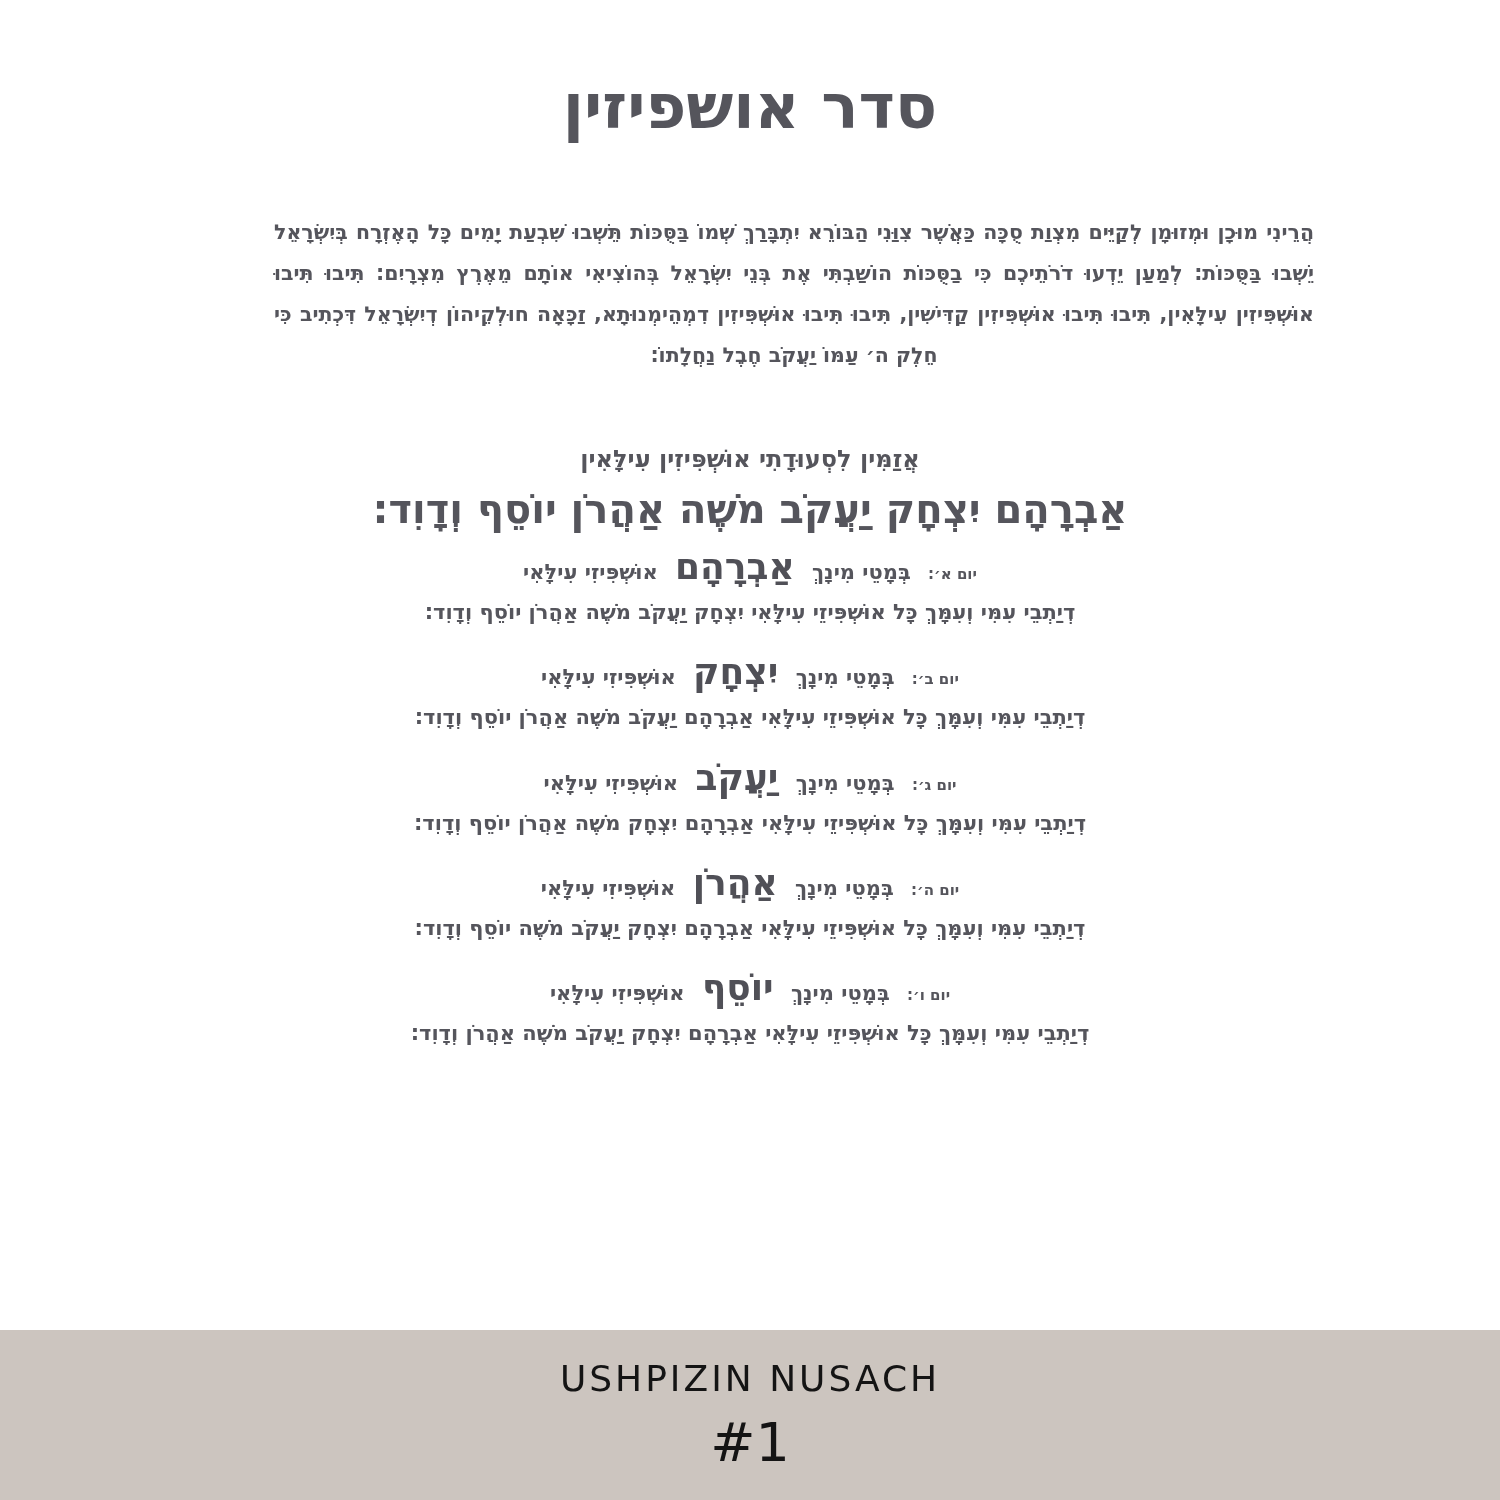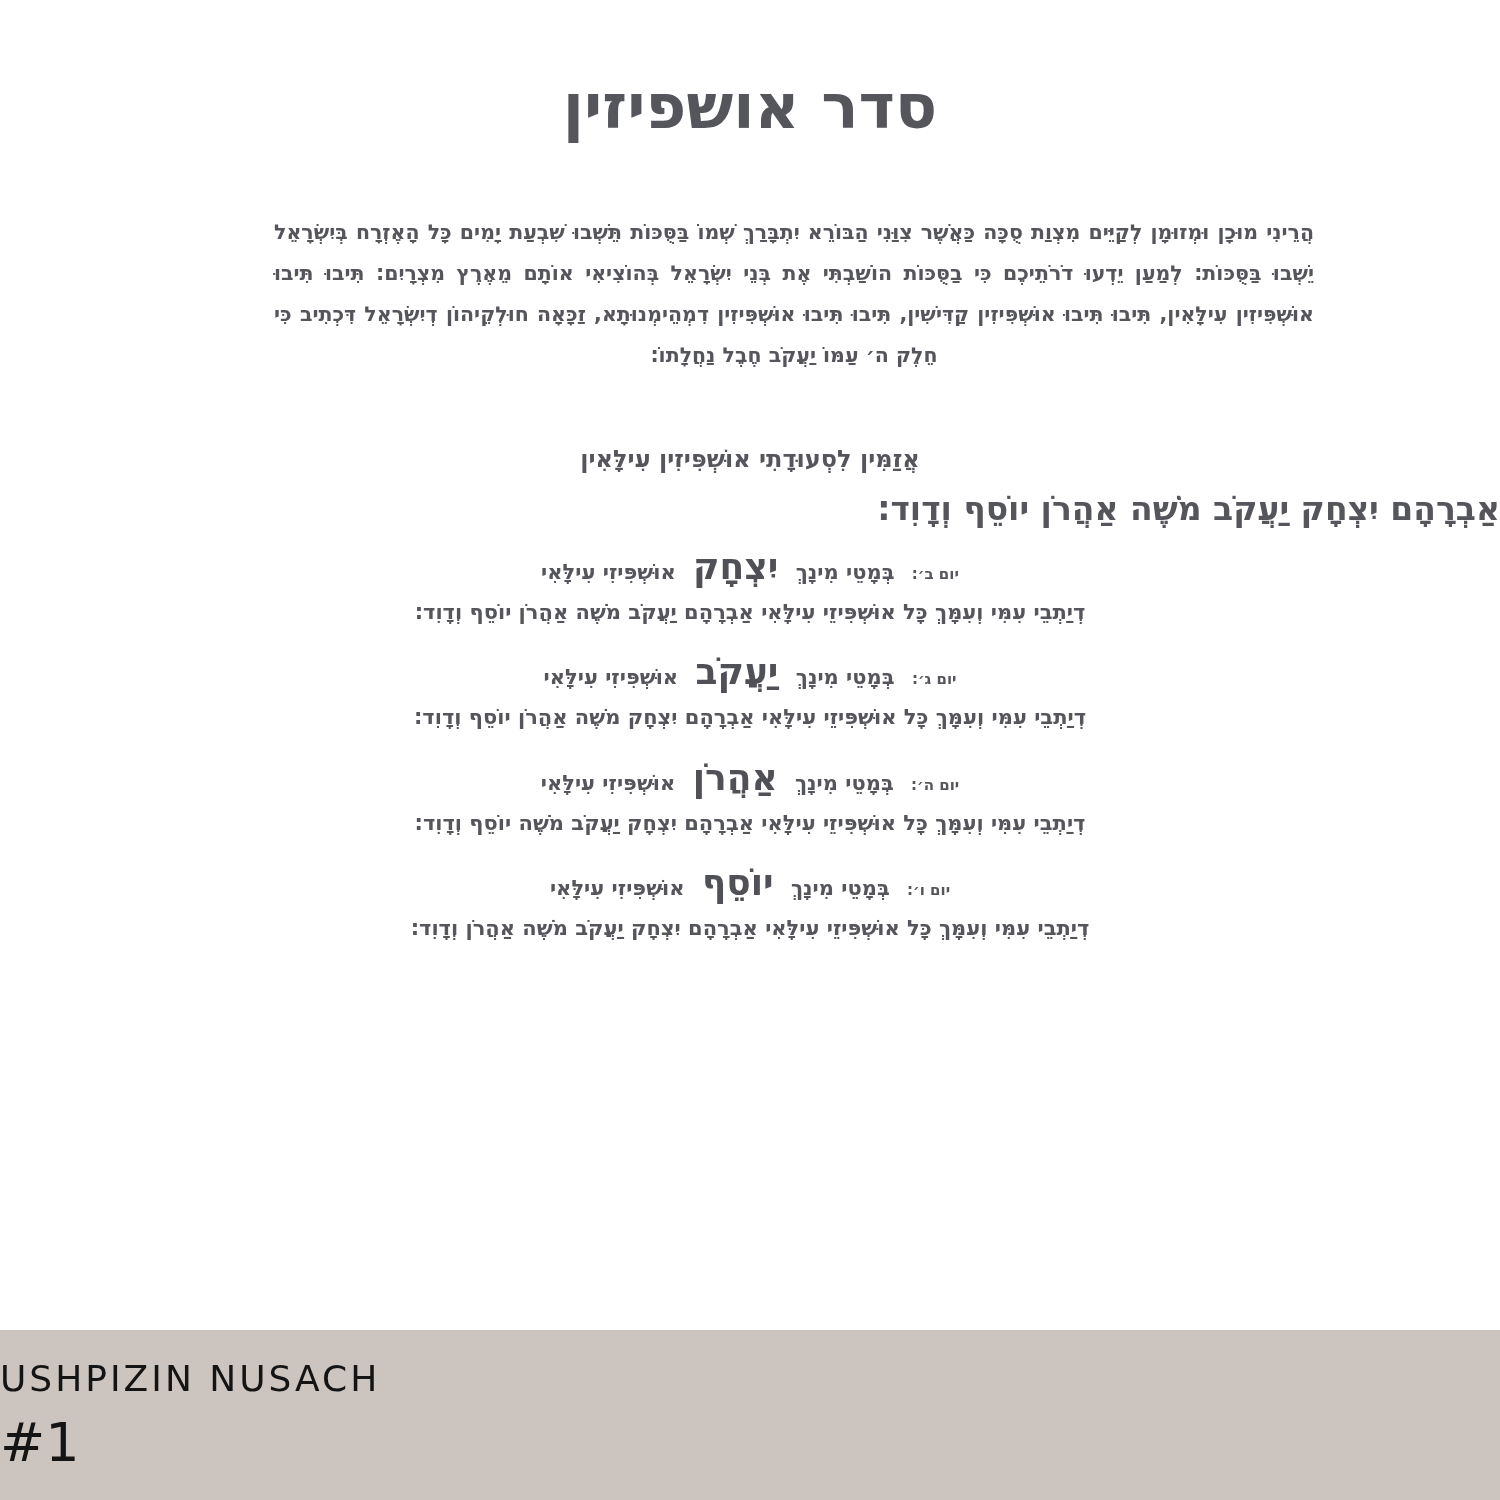--- a/index.html
+++ b/index.html
@@ -60,23 +60,22 @@
       direction: rtl;
       font-weight: bold;
       color: #55555c;
       margin-top: 33px;
     }
     .invite-line1 {
       font-size: 24px;
       line-height: 44px;
     }
     .invite-line2 {
-      font-size: 33px;
+      font-size: 40px;
       line-height: 56px;
-      text-align: right;
     }
     .days {
       position: absolute;
       top: 540px;
       left: 0;
       width: 1500px;
       direction: rtl;
       text-align: center;
     }
     .day {
@@ -104,20 +103,21 @@
       font-size: 21px;
       white-space: nowrap;
     }
     .footer {
       position: absolute;
       left: 0;
       top: 1330px;
       width: 1500px;
       height: 170px;
       background: #ccc5bf;
+      text-align: center;
     }
     .footer-label {
       position: absolute;
       top: 24px;
       left: 0;
       width: 1500px;
       font-family: "DejaVu Sans", sans-serif;
       font-size: 36px;
       letter-spacing: 3px;
       color: #141414;
@@ -141,20 +141,29 @@
   <div class="title">סדר אושפיזין</div>
 
   <div class="intro">הֲרֵינִי מוּכָן וּמְזוּמָן לְקַיֵּים מִצְוַת סֻכָּה כַּאֲשֶׁר צִוַּנִי הַבּוֹרֵא יִתְבָּרַךְ שְׁמוֹ בַּסֻּכּוֹת תֵּשְׁבוּ שִׁבְעַת יָמִים כָּל הָאֶזְרָח בְּיִשְׂרָאֵל יֵשְׁבוּ בַּסֻּכּוֹת: לְמַעַן יֵדְעוּ דֹרֹתֵיכֶם כִּי בַסֻּכּוֹת הוֹשַׁבְתִּי אֶת בְּנֵי יִשְׂרָאֵל בְּהוֹצִיאִי אוֹתָם מֵאֶרֶץ מִצְרָיִם: תִּיבוּ תִּיבוּ אוּשְׁפִּיזִין עִילָּאִין, תִּיבוּ תִּיבוּ אוּשְׁפִּיזִין קַדִּישִׁין, תִּיבוּ תִּיבוּ אוּשְׁפִּיזִין דִמְהֵימְנוּתָא, זַכָּאָה חוּלְקֵיהוֹן דְיִשְׂרָאֵל דִּכְתִיב כִּי חֵלֶק ה׳ עַמּוֹ יַעֲקֹב חֶבֶל נַחֲלָתוֹ:</div>
 
   <div class="invite">
     <div class="invite-line1">אֲזַמִּין לִסְעוּדָתִי אוּשְׁפִּיזִין עִילָּאִין</div>
     <div class="invite-line2">אַבְרָהָם יִצְחָק יַעֲקֹב מֹשֶׁה אַהֲרֹן יוֹסֵף וְדָוִד:</div>
   </div>
 
   <div class="days">
+    <div class="day">
+      <div class="day-line1">
+        <span class="day-label">יום א׳:</span>
+        <span>בְּמָטֵי מִינָךְ</span>
+        <span class="day-name">אַבְרָהָם</span>
+        <span>אוּשְׁפִּיזִי עִילָּאִי</span>
+      </div>
+      <div class="day-line2">דְיַתְבֵי עִמִּי וְעִמָּךְ כָּל אוּשְׁפִּיזֵי עִילָּאִי יִצְחָק יַעֲקֹב מֹשֶׁה אַהֲרֹן יוֹסֵף וְדָוִד:</div>
+    </div>
 
     <div class="day">
       <div class="day-line1">
         <span class="day-label">יום ב׳:</span>
         <span>בְּמָטֵי מִינָךְ</span>
         <span class="day-name">יִצְחָק</span>
         <span>אוּשְׁפִּיזִי עִילָּאִי</span>
       </div>
       <div class="day-line2">דְיַתְבֵי עִמִּי וְעִמָּךְ כָּל אוּשְׁפִּיזֵי עִילָּאִי אַבְרָהָם יַעֲקֹב מֹשֶׁה אַהֲרֹן יוֹסֵף וְדָוִד:</div>
     </div>

